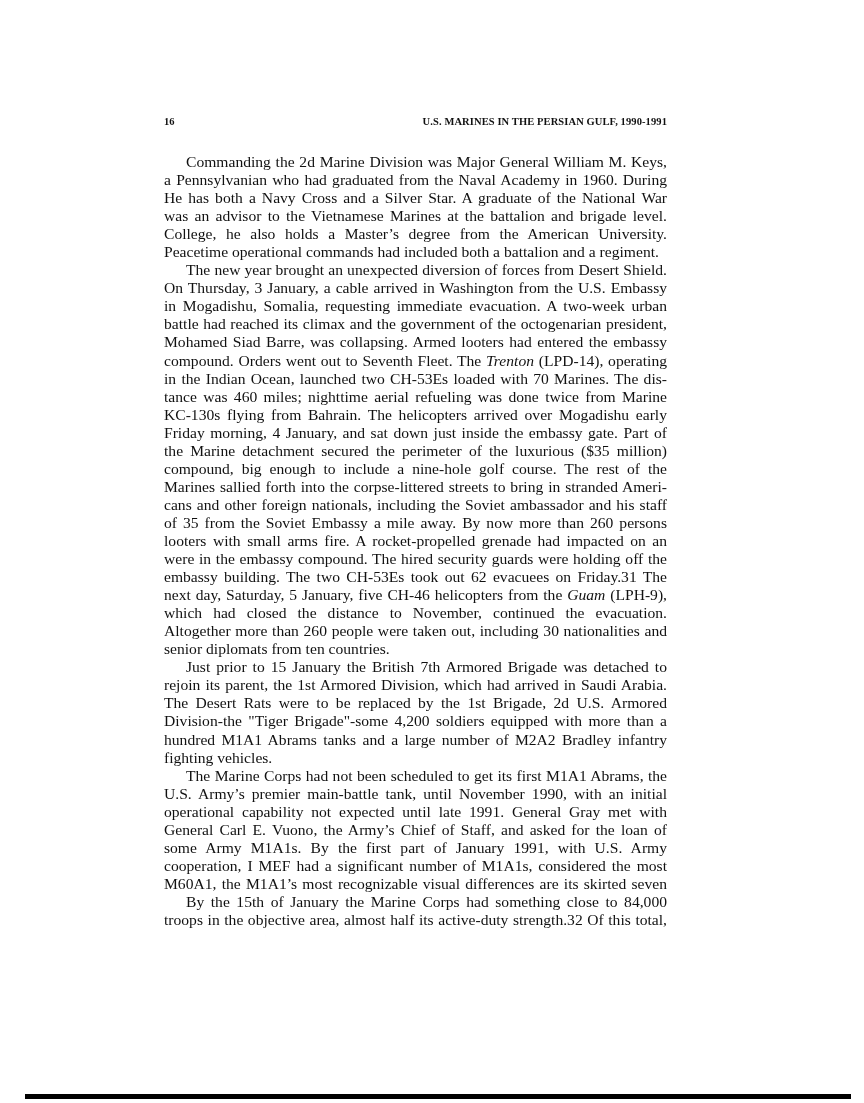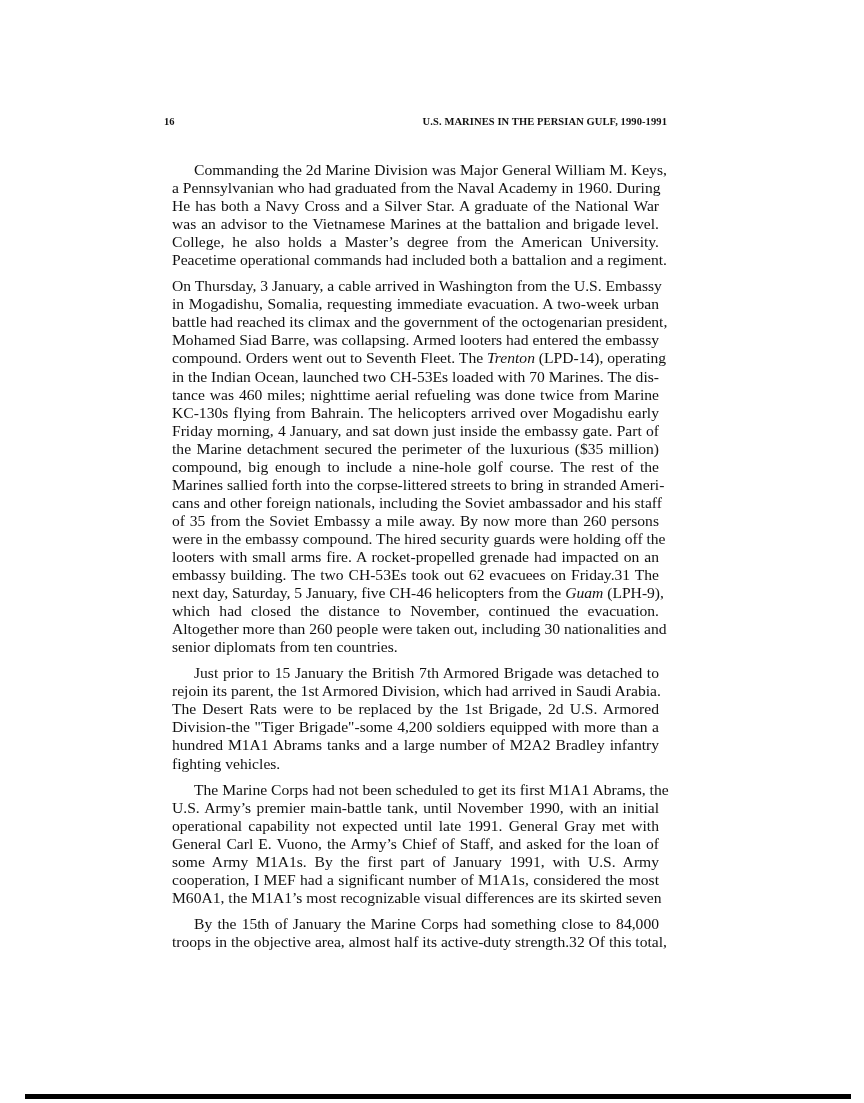--- a/index.html
+++ b/index.html
@@ -40,21 +40,21 @@
     .body-text {
       position: absolute;
       left: 164px;
       top: 153px;
       width: 503px;
       font-size: 15.6px;
       line-height: 18.05px;
       text-align: justify;
     }
     .body-text p {
-      margin: 8px;
+      margin: 0;
       text-indent: 22px;
     }
     .body-text .line {
       display: block;
       text-align: justify;
       text-align-last: justify;
       white-space: nowrap;
       height: 18.05px;
       overflow: visible;
     }
@@ -86,36 +86,37 @@
 <div class="body-text" id="body-text">
     <p>
       <span class="line indent">Commanding the 2d Marine Division was Major General William M. Keys,</span>
       <span class="line">a Pennsylvanian who had graduated from the Naval Academy in 1960.  During</span>
       <span class="line">He has both a Navy Cross and a Silver Star.  A graduate of the National War</span>
       <span class="line">was an advisor to the Vietnamese Marines at the battalion and brigade level.</span>
       <span class="line">College, he also holds a Master’s degree from the American University.</span>
       <span class="line last">Peacetime operational commands had included both a battalion and a regiment.</span>
     </p>
     <p>
+      <span class="line indent">The new year brought an unexpected diversion of forces from Desert Shield.</span>
       <span class="line">On Thursday, 3 January, a cable arrived in Washington from the U.S. Embassy</span>
       <span class="line">in Mogadishu, Somalia, requesting immediate evacuation.  A two-week urban</span>
       <span class="line">battle had reached its climax and the government of the octogenarian president,</span>
       <span class="line">Mohamed Siad Barre, was collapsing.  Armed looters had entered the embassy</span>
       <span class="line">compound.  Orders went out to Seventh Fleet. The <em>Trenton</em> (LPD-14), operating</span>
       <span class="line">in the Indian Ocean, launched two CH-53Es loaded with 70 Marines.  The dis-</span>
       <span class="line">tance was 460 miles; nighttime aerial refueling was done twice from Marine</span>
       <span class="line">KC-130s flying from Bahrain.  The helicopters arrived over Mogadishu early</span>
       <span class="line">Friday morning, 4 January, and sat down just inside the embassy gate.  Part of</span>
       <span class="line">the Marine detachment secured the perimeter of the luxurious ($35 million)</span>
       <span class="line">compound, big enough to include a nine-hole golf course.  The rest of the</span>
       <span class="line">Marines sallied forth into the corpse-littered streets to bring in stranded Ameri-</span>
       <span class="line">cans and other foreign nationals, including the Soviet ambassador and his staff</span>
       <span class="line">of 35 from the Soviet Embassy a mile away.  By now more than 260 persons</span>
+      <span class="line">looters with small arms fire.  A rocket-propelled grenade had impacted on an</span>
       <span class="line">were in the embassy compound.  The hired security guards were holding off the</span>
-      <span class="line">looters with small arms fire.  A rocket-propelled grenade had impacted on an</span>
       <span class="line">embassy building.  The two CH-53Es took out 62 evacuees on Friday.31 The</span>
       <span class="line">next day, Saturday, 5 January, five CH-46 helicopters from the <em>Guam</em> (LPH-9),</span>
       <span class="line">which had closed the distance to November, continued the evacuation.</span>
       <span class="line">Altogether more than 260 people were taken out, including 30 nationalities and</span>
       <span class="line last">senior diplomats from ten countries.</span>
     </p>
     <p>
       <span class="line indent">Just prior to 15 January the British 7th Armored Brigade was detached to</span>
       <span class="line">rejoin its parent, the 1st Armored Division, which had arrived in Saudi Arabia.</span>
       <span class="line">The Desert Rats were to be replaced by the 1st Brigade, 2d U.S. Armored</span>

